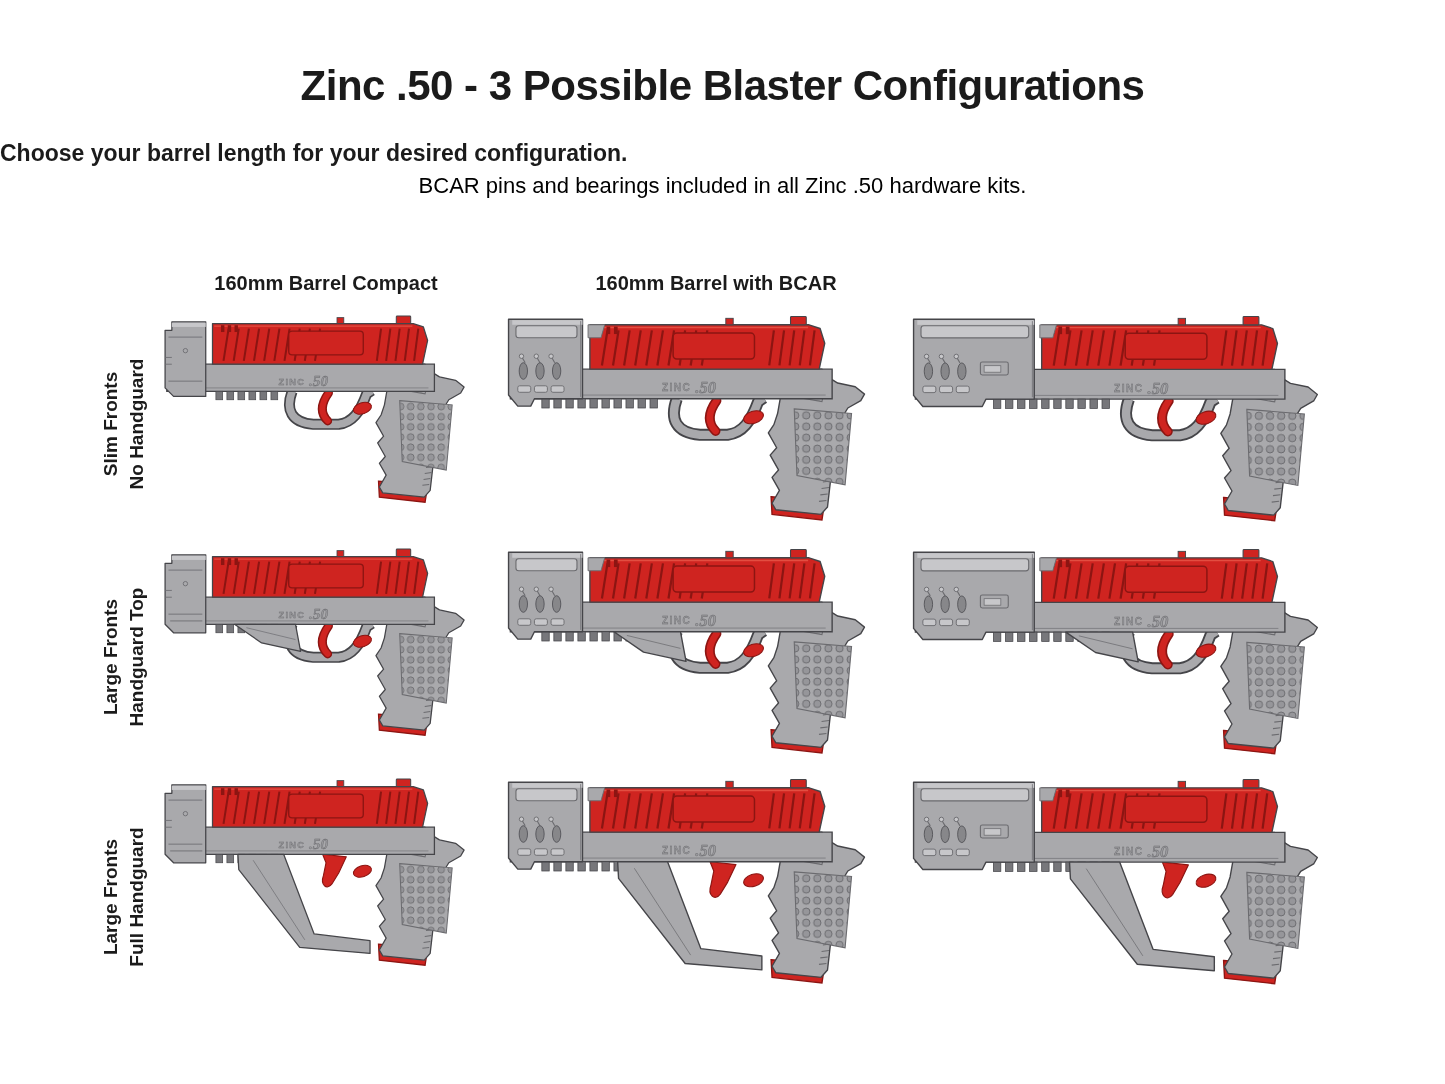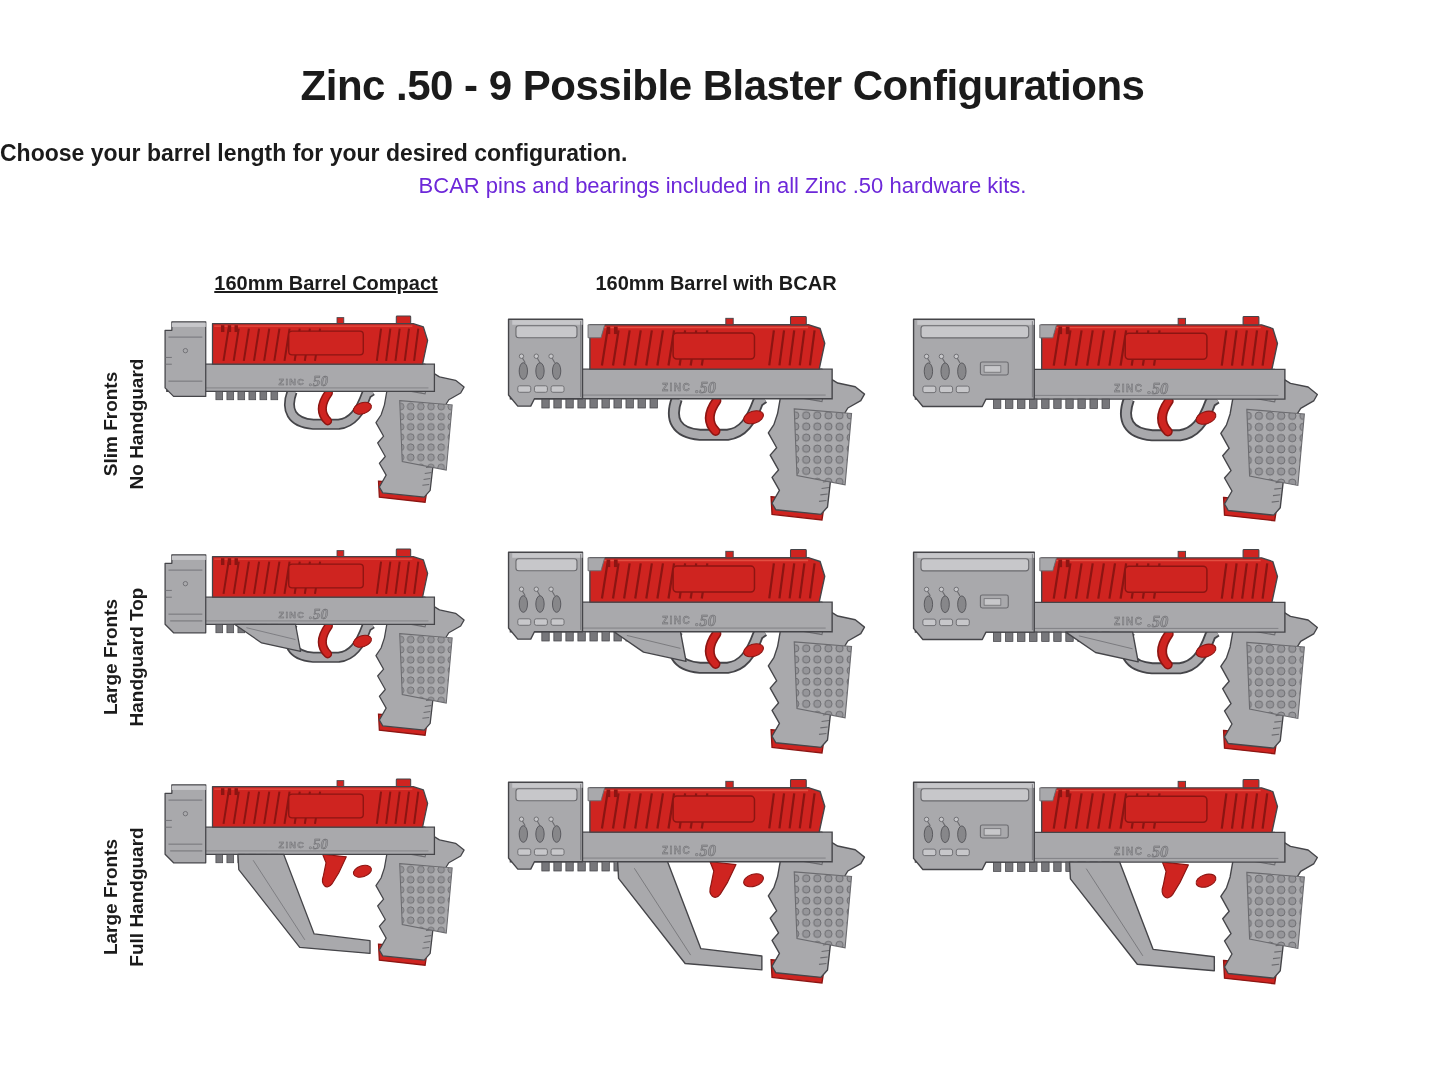--- a/index.html
+++ b/index.html
@@ -3,46 +3,46 @@
 <meta charset="utf-8">
 <style>
   html,body{margin:0;padding:0;background:#ffffff;}
   #stage{position:relative;width:1445px;height:1084px;background:#ffffff;overflow:hidden;
          font-family:"Liberation Sans",sans-serif;color:#1b1b1b;}
   .title{position:absolute;left:0;top:62px;width:100%;text-align:center;
          font-size:42px;font-weight:700;letter-spacing:-0.5px;}
   .sub-bold{position:absolute;left:0;top:140px;width:100%;text-align:left;
          font-size:23px;font-weight:700;}
   .sub{position:absolute;left:0;top:173px;width:100%;text-align:center;
-         font-size:22px;font-weight:400;color:#6d28d9;}
+         font-size:22px;font-weight:400;color:#000000;}
   .col-header{position:absolute;top:272px;text-align:center;font-size:20px;font-weight:700;}
   .row-label{position:absolute;width:230px;height:80px;display:flex;flex-direction:column;
          justify-content:center;align-items:center;transform:rotate(-90deg);
          font-size:19px;font-weight:700;line-height:1.35;text-align:center;white-space:nowrap;}
   .cell{position:absolute;}
   .cell svg{display:block;width:100%;height:100%;}
 </style>
 </head>
 <body>
 
 <svg width="0" height="0" style="position:absolute" aria-hidden="true">
   <defs>
     <pattern id="hexpat" patternUnits="userSpaceOnUse" width="12" height="12">
       <rect width="12" height="12" fill="#a9a9ac"></rect>
       <circle cx="6" cy="6" r="4" fill="#96969a" stroke="#6b6b6f" stroke-width="1"></circle>
     </pattern>
   </defs>
 </svg>
 
 <div id="stage">
-  <div class="title">Zinc .50 - 9 Possible Blaster Configurations</div>
+  <div class="title">Zinc .50 - 3 Possible Blaster Configurations</div>
   <div class="sub-bold">Choose your barrel length for your desired configuration.</div>
   <div class="sub">BCAR pins and bearings included in all Zinc .50 hardware kits.</div>
 
-  <div class="col-header" style="left:160px;width:332px;text-decoration:underline;">160mm Barrel Compact</div>
+  <div class="col-header" style="left:160px;width:332px;">160mm Barrel Compact</div>
   <div class="col-header" style="left:520px;width:392px;">160mm Barrel with BCAR</div>
 
   <div class="row-label" style="left:9px;top:384px;">
     <div>Slim Fronts</div>
     <div>No Handguard</div>
   </div>
   <div class="row-label" style="left:9px;top:617px;">
     <div>Large Fronts</div>
     <div>Handguard Top</div>
   </div>

